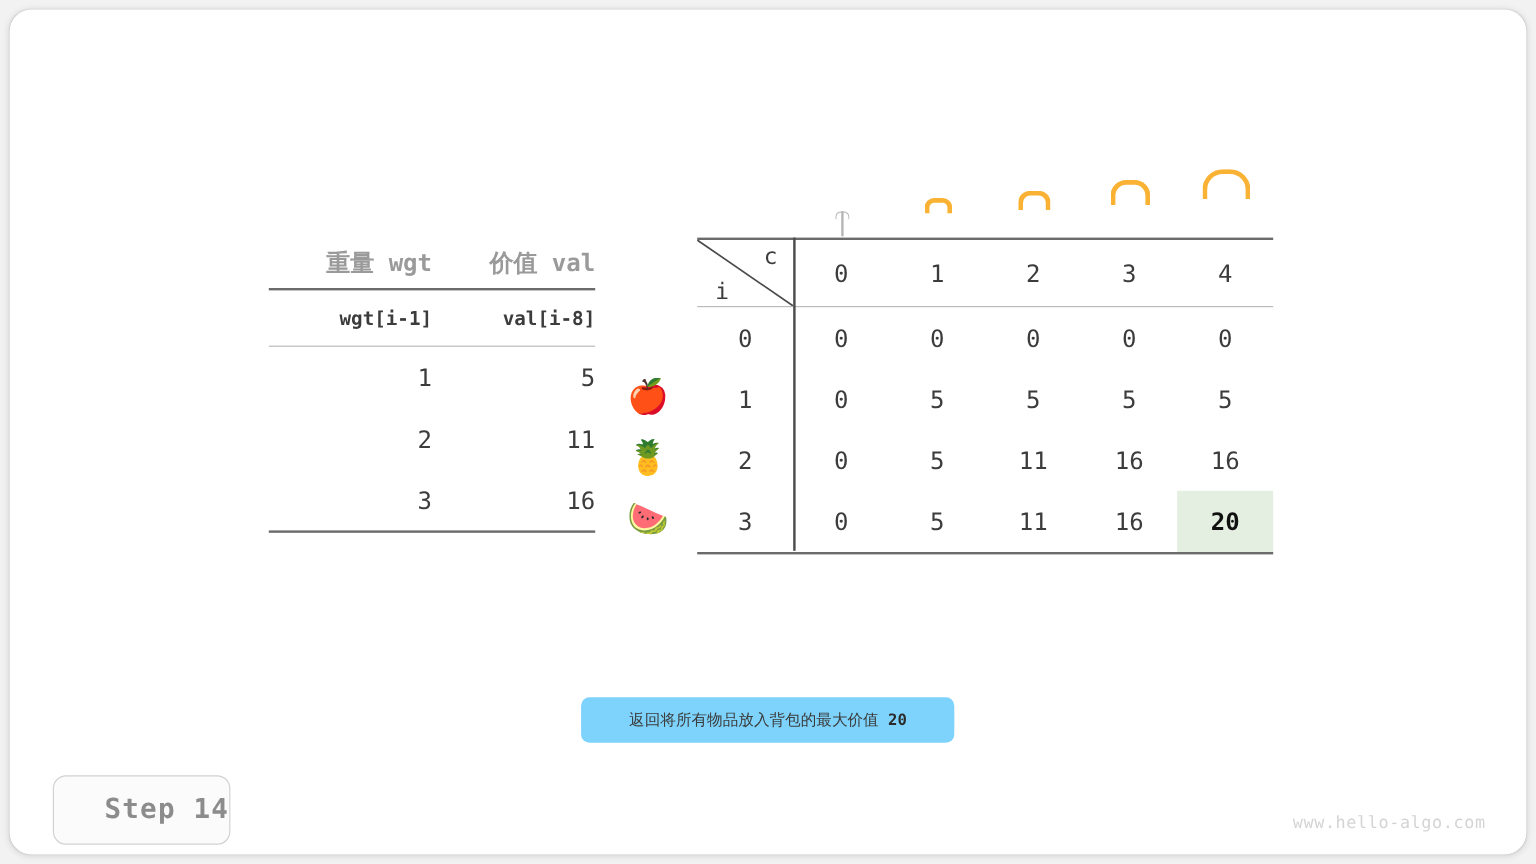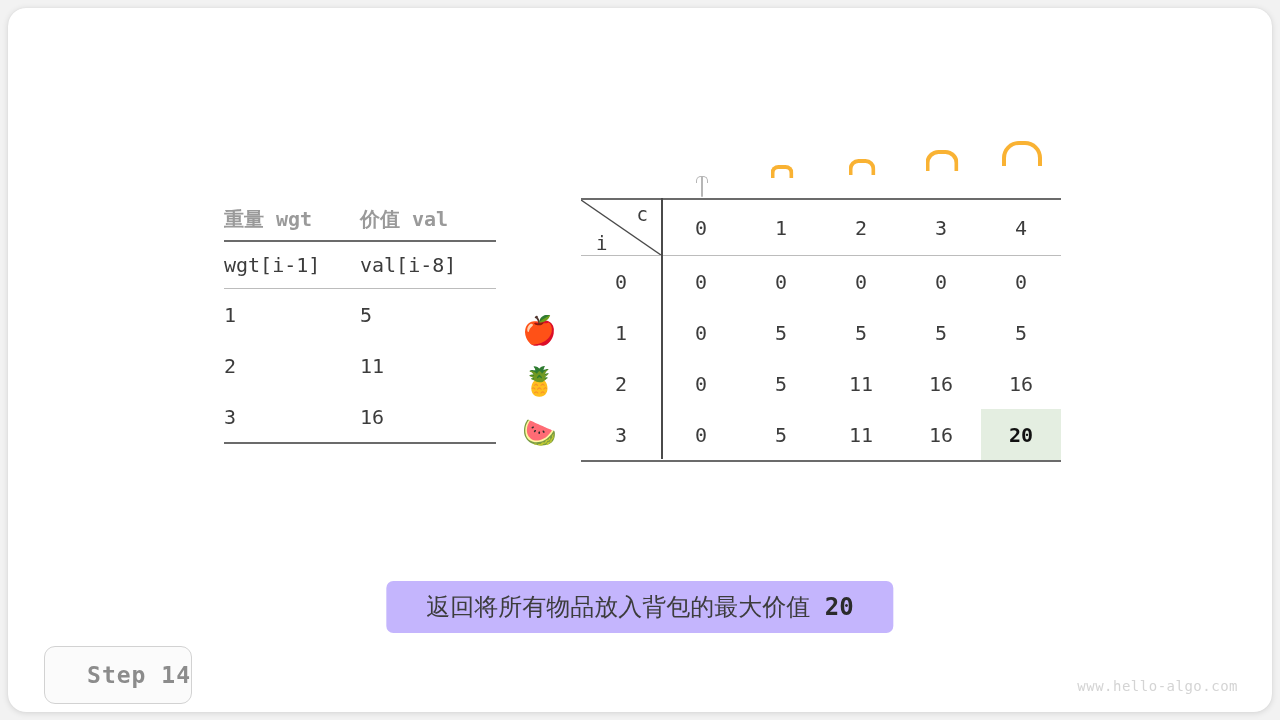--- a/index.html
+++ b/index.html
@@ -35,32 +35,32 @@
   #items-table .row {
     display: flex;
     height: 51px;
     align-items: center;
   }
   #items-table .row.head {
     height: 42px;
   }
   #items-table .cell {
     flex: 1 1 50%;
-    text-align: left;
+    text-align: right;
     font-size: 20px;
     color: #3c3c3c;
   }
   #items-table .head .cell {
     font-weight: bold;
     color: #9a9a9a;
     font-size: 20px;
   }
   #items-table .subhead .cell {
-    font-weight: normal;
-    font-size: 20px;
+    font-weight: bold;
+    font-size: 16px;
   }
   #items-table .subhead {
     height: 46px;
   }
   .c-wgt { color: #2e8b77; }
   .c-val { color: #41a050; }
   .rule-dark {
     height: 2px;
     background: #6b6b6b;
     width: 100%;
@@ -199,24 +199,24 @@
     left: 0;
     top: 0;
   }
 
   
   #caption {
     position: absolute;
     left: 50%;
     transform: translateX(-50%);
     top: 573px;
-    background: #c4b5fd;
+    background: #7dd3fc;
     border-radius: 7px;
     padding: 10px 40px;
-    font-size: 24px;
+    font-size: 13px;
     color: #3c3c3c;
     white-space: nowrap;
     font-family: "DejaVu Sans Mono", "Liberation Mono", monospace;
   }
   #caption b {
     font-weight: bold;
     color: #2b2b2b;
   }
 
   

